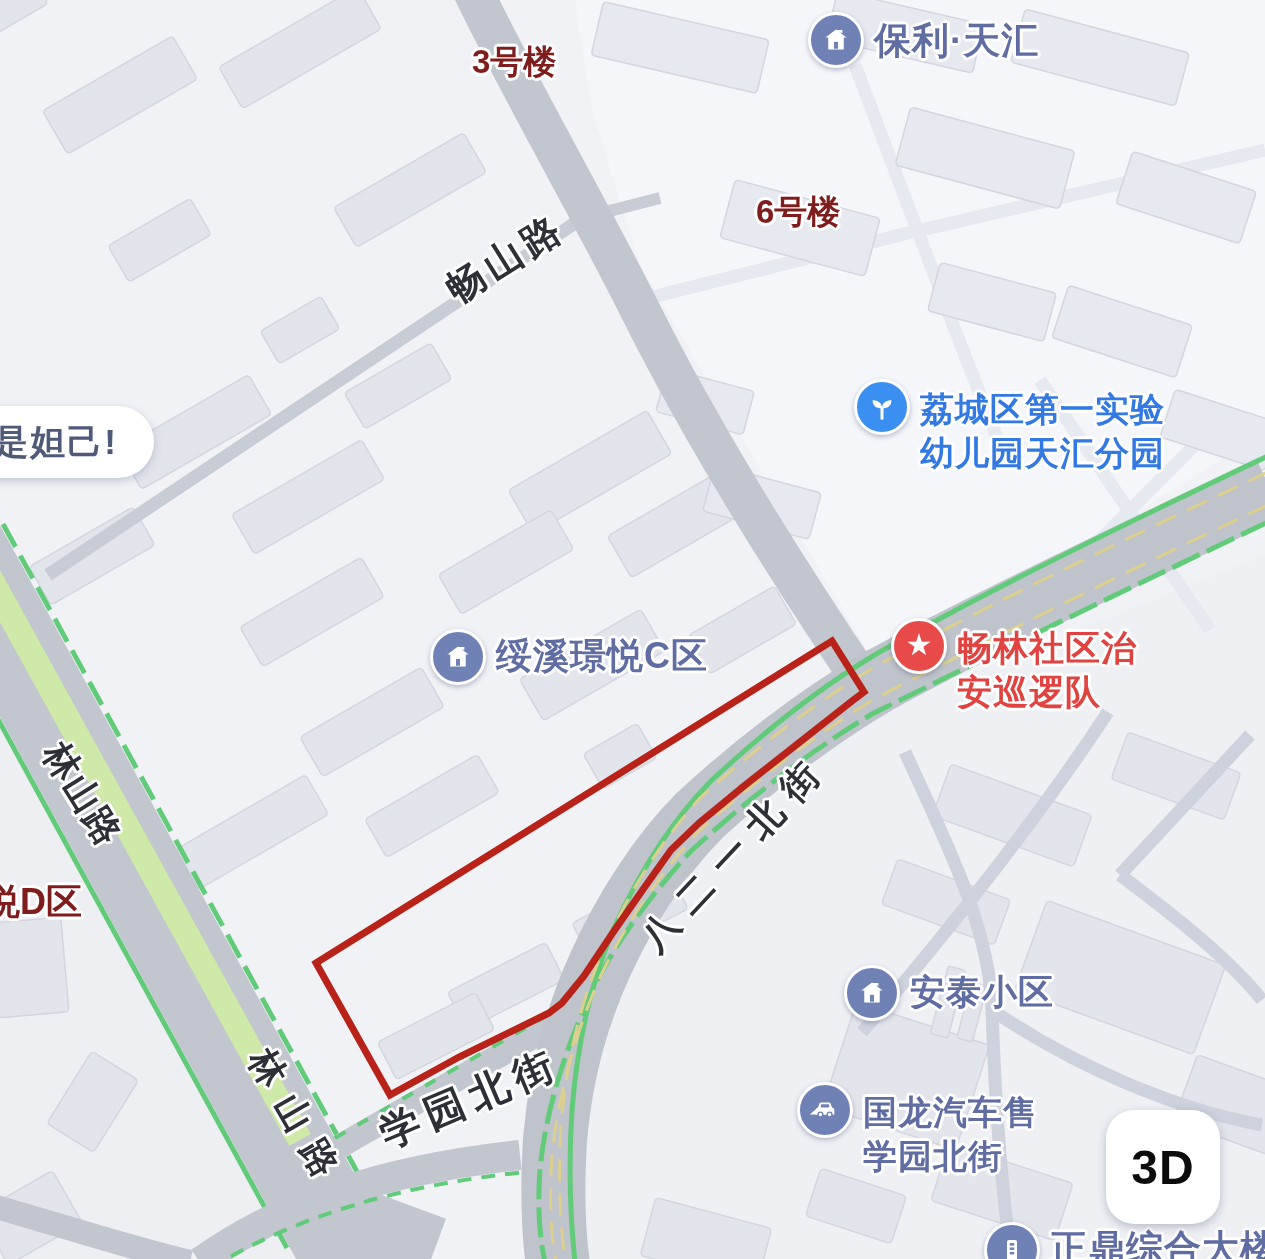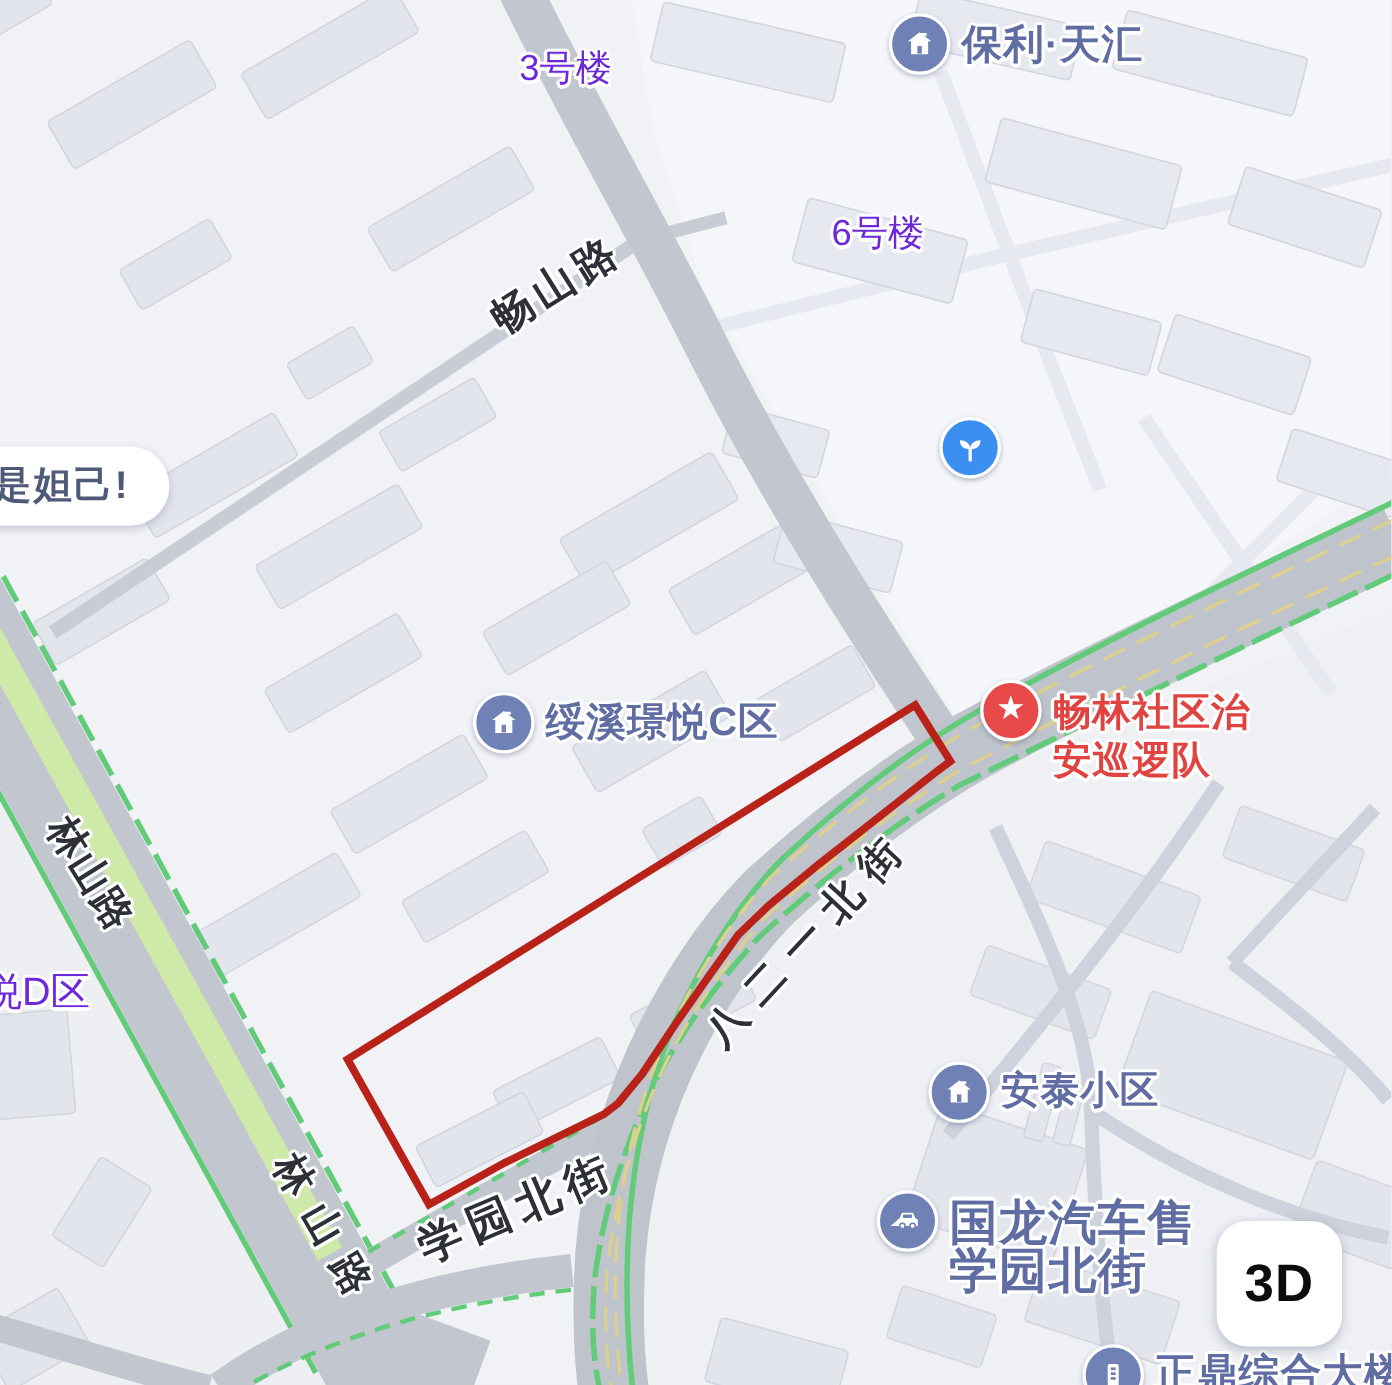--- a/index.html
+++ b/index.html
@@ -22,21 +22,21 @@
     margin-left:10px;font-weight:bold;font-size:34px;line-height:1.0;
     padding-top:8px;letter-spacing:1px;
     text-shadow:-2px -2px 0 #fff,2px -2px 0 #fff,-2px 2px 0 #fff,2px 2px 0 #fff,
                  0 -3px 0 #fff,0 3px 0 #fff,-3px 0 0 #fff,3px 0 0 #fff;
   }
   .plabel .ln{display:block;line-height:44px;}
   .poi.blue  .plabel{color:#5f6da3;}
   .poi.bblue .plabel{color:#3279e3;}
   .poi.red   .plabel{color:#e04340;}
   .textpoi{
-    position:absolute;font-weight:normal;font-size:33px;color:#6d28d9;white-space:nowrap;
+    position:absolute;font-weight:bold;font-size:33px;color:#7f1d1d;white-space:nowrap;
     text-shadow:-2px -2px 0 #fff,2px -2px 0 #fff,-2px 2px 0 #fff,2px 2px 0 #fff,
                  0 -3px 0 #fff,0 3px 0 #fff,-3px 0 0 #fff,3px 0 0 #fff;
   }
   
   .roadlabel{
     position:absolute;font-weight:bold;font-size:36px;color:#2e3037;white-space:nowrap;
     transform-origin:left center;
     text-shadow:-2px -2px 0 #fff,2px -2px 0 #fff,-2px 2px 0 #fff,2px 2px 0 #fff,
                  0 -3px 0 #fff,0 3px 0 #fff,-3px 0 0 #fff,3px 0 0 #fff;
   }
@@ -200,20 +200,24 @@
   </div>
 
   <div class="poi bblue" style="left:854px;top:379px;">
     <span class="badge" style="background:#3b8ff0">
       <svg width="30" height="30" viewBox="0 0 24 24" fill="none">
         <path d="M12 21v-8" stroke="#fff" stroke-width="2.4" stroke-linecap="round"></path>
         <path d="M12 13C12 8.5 8.5 6.5 4.5 6.5 4.5 11.5 8 13 12 13Z" fill="#fff"></path>
         <path d="M12 13C12 8.5 15.5 6.5 19.5 6.5 19.5 11.5 16 13 12 13Z" fill="#fff"></path>
       </svg>
     </span>
+    <span class="plabel">
+      <span class="ln">荔城区第一实验</span>
+      <span class="ln">幼儿园天汇分园</span>
+    </span>
   </div>
 
   <div class="poi blue" style="left:430px;top:629px;">
     <span class="badge" style="background:#7081b5">
       <svg width="30" height="30" viewBox="0 0 24 24">
           <path fill="#fff" d="M12 3.5l8.5 6.5h-2.3v9.5H5.8V10H3.5z"></path>
           <rect x="10.4" y="13.5" width="3.2" height="5.5" fill="#7081b5"></rect>
           <rect x="12.6" y="4" width="4.5" height="2.2" fill="#fff"></rect>
         </svg>
     </span>
@@ -244,21 +248,21 @@
   <div class="poi blue" style="left:797px;top:1082px;">
     <span class="badge" style="background:#7081b5">
       <svg width="30" height="30" viewBox="0 0 24 24">
         <path fill="#fff" d="M6.3 10.2l1.3-3.4c.2-.5.7-.8 1.2-.8h6.4c.5 0 1 .3 1.2.8l1.3 3.4c.9.1 1.6.9 1.6 1.8v3.6h-19.6z M4.7 10.2h14.6 z"></path>
         <path fill="#fff" d="M4.6 11.9c0-.9.7-1.7 1.6-1.8h11.6c.9.1 1.6.9 1.6 1.8v3.7H4.6z"></path>
         <circle cx="8.3" cy="15.6" r="1.9" fill="#fff" stroke="#7081b5" stroke-width="1.1"></circle>
         <circle cx="15.7" cy="15.6" r="1.9" fill="#fff" stroke="#7081b5" stroke-width="1.1"></circle>
         <rect x="8.6" y="7.3" width="6.8" height="2.6" rx="1" fill="#7081b5"></rect>
       </svg>
     </span>
-    <span class="plabel" style="font-size:44px;">
+    <span class="plabel" style="font-size:34px;">
       <span class="ln">国龙汽车售</span>
       <span class="ln">学园北街</span>
     </span>
   </div>
 
   <div class="poi blue" style="left:984px;top:1222px;">
     <span class="badge" style="background:#7081b5">
       <svg width="30" height="30" viewBox="0 0 24 24">
         <rect x="8" y="4" width="8" height="16" rx="1.5" fill="#fff"></rect>
         <rect x="10.2" y="6.5" width="3.6" height="2" fill="#7081b5"></rect>

